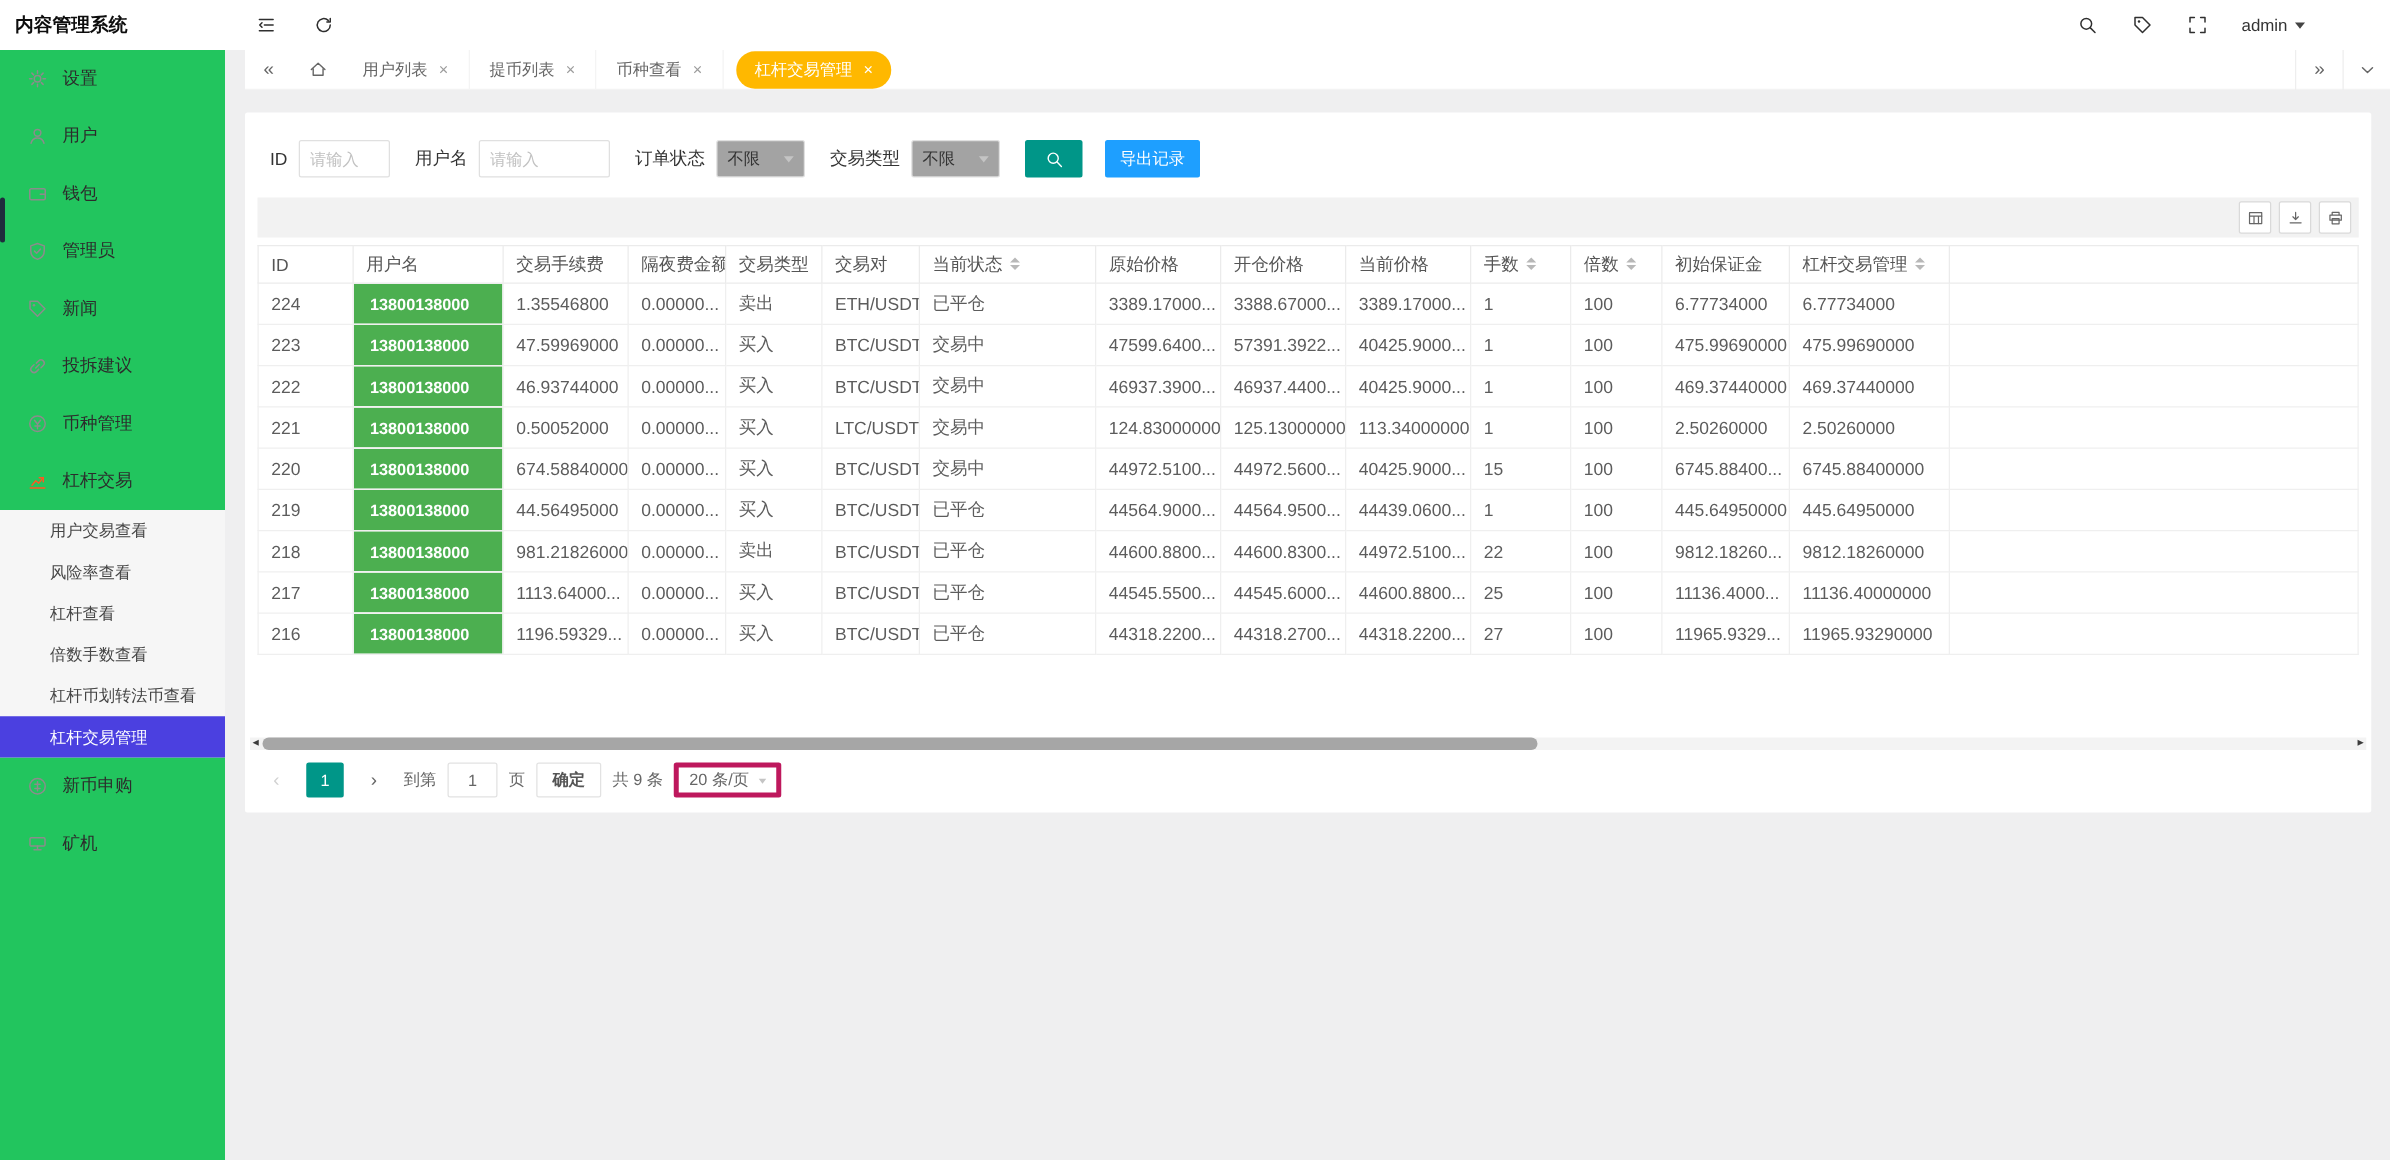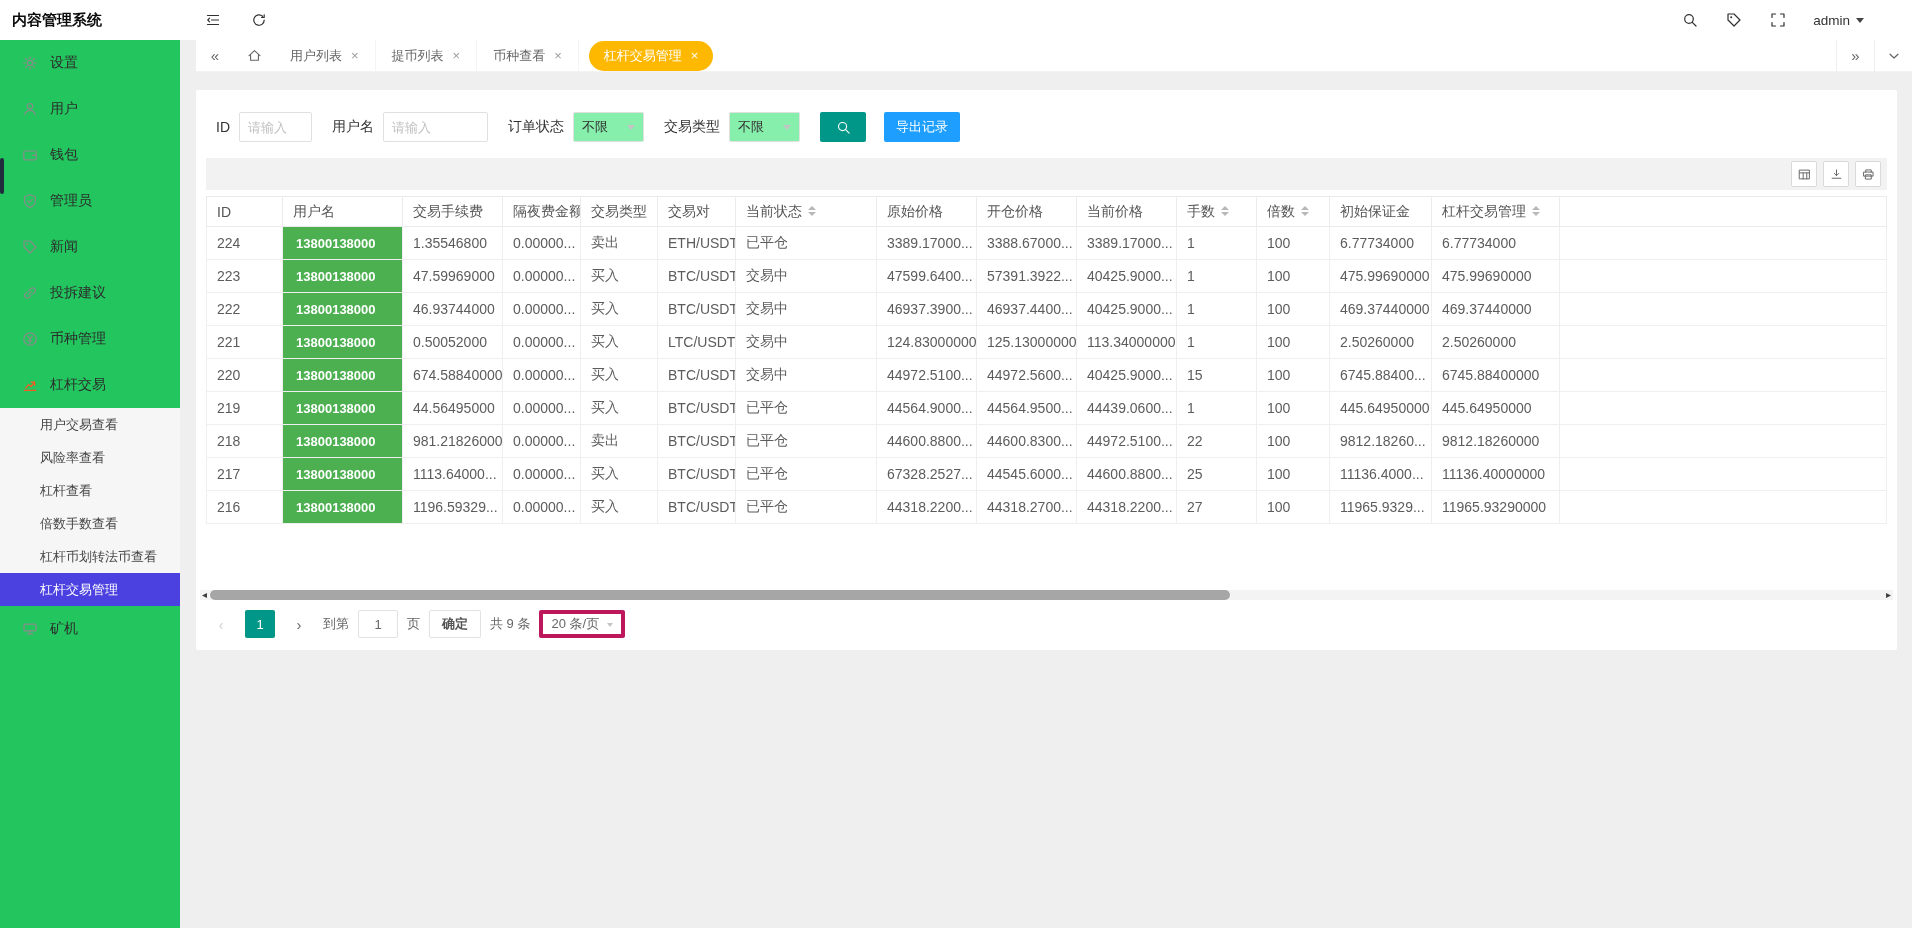--- a/index.html
+++ b/index.html
@@ -4,21 +4,21 @@
 <style>
   *{margin:0;padding:0;box-sizing:border-box}
   html,body{width:1912px;height:928px;overflow:hidden}
   body{background:#efeff0;font-family:"Liberation Sans","DejaVu Sans",sans-serif;font-size:14px;color:#333;position:relative}
   [data-icon] svg{width:16px;height:16px;display:block}
 
   
   .topbar{position:absolute;top:0;left:0;width:1912px;height:40px;background:#fff;display:flex;align-items:center;z-index:6}
   .logo{width:180px;padding-left:12px;font-size:15px;font-weight:bold;color:#0d0d0d;white-space:nowrap}
   .topbar-left{display:flex;align-items:center;gap:28px;padding-left:24px;color:#333}
-  .topbar-right{margin-left:auto;display:flex;align-items:center;gap:26px;padding-right:48px;color:#333}
+  .topbar-right{margin-left:auto;display:flex;align-items:center;gap:26px;padding-right:68px;color:#333}
   .hicon{width:18px;height:18px;display:flex;align-items:center;justify-content:center;cursor:pointer;color:#2f2f2f}
   .user-dd{display:flex;align-items:center;gap:6px;font-size:13.5px;cursor:pointer}
   .caret-down{width:0;height:0;border:4px solid transparent;border-top:5px solid #444;margin-top:4px}
 
   
   .sidebar{position:absolute;top:40px;left:0;width:180px;height:888px;background:#22c55e;overflow:hidden;z-index:5}
   .side-scroll-thumb{position:absolute;left:0;top:118px;width:4px;height:36px;background:#1f2d3d;border-radius:2px}
   .menu-item{height:46px;display:flex;align-items:center;gap:12px;padding-left:22px;font-size:14px;color:#2c2c2c;cursor:pointer;white-space:nowrap}
   .menu-icon{width:16px;height:16px;color:#8c8c8c;flex:none}
   .menu-icon.red{color:#ff5722}
@@ -41,21 +41,21 @@
 
   
   .panel{margin:18px 15px 0 16px;background:#fff;border-radius:2px;height:560px}
 
   .filter-bar{display:flex;align-items:center;padding:22px 20px 16px}
   .f-label{font-size:14px;color:#333;margin-right:9px;white-space:nowrap}
   .f-input{height:30px;border:1px solid #e0e0e0;border-radius:2px;padding:0 8px;font-size:13px;color:#333;outline:none;margin-right:20px;font-family:inherit;background:#fff}
   .f-input::placeholder{color:#c2c2c2}
   .w-id{width:73px}
   .w-user{width:105px}
-  .f-select{width:71px;height:30px;border:1px solid #e0e0e0;border-radius:2px;display:flex;align-items:center;justify-content:space-between;padding:0 8px;font-size:13px;color:#333;margin-right:20px;cursor:pointer;background:#86efac}
+  .f-select{width:71px;height:30px;border:1px solid #e0e0e0;border-radius:2px;display:flex;align-items:center;justify-content:space-between;padding:0 8px;font-size:13px;color:#333;margin-right:20px;cursor:pointer;background:#a3a3a3}
   .sel-caret{width:0;height:0;border:4px solid transparent;border-top:5px solid #c4c4c4;margin-top:4px}
   .btn-search{width:46px;height:30px;background:#009688;border:none;border-radius:2px;display:flex;align-items:center;justify-content:center;color:#fff;cursor:pointer;margin-right:18px}
   .btn-search svg{width:15px;height:15px}
   .btn-export{height:30px;background:#1e9fff;border:none;border-radius:2px;color:#fff;font-size:13px;padding:0 12px;cursor:pointer;font-family:inherit}
 
   .table-toolbar{margin:0 10px;height:32px;background:#f2f2f2;display:flex;align-items:center;justify-content:flex-end;gap:6px;padding-right:6px}
   .tool-btn{width:26px;height:26px;background:#fff;border:1px solid #d9d9d9;border-radius:2px;display:flex;align-items:center;justify-content:center;color:#666;cursor:pointer}
   .tool-btn svg{width:13px;height:13px}
 
   .table-wrap{margin:6px 10px 0}
@@ -188,20 +188,27 @@
           </svg></span>
         <span>杠杆交易</span>
       </div>
       <div class="submenu">
         <div class="submenu-item">用户交易查看</div>
         <div class="submenu-item">风险率查看</div>
         <div class="submenu-item">杠杆查看</div>
         <div class="submenu-item">倍数手数查看</div>
         <div class="submenu-item">杠杆币划转法币查看</div>
         <div class="submenu-item active">杠杆交易管理</div>
+      </div>
+      <div class="menu-item">
+        <span class="menu-icon"><svg viewBox="0 0 16 16" fill="none" stroke="currentColor" stroke-width="1.2" stroke-linecap="round" stroke-linejoin="round">
+            <circle cx="8" cy="8" r="6.2"></circle>
+            <path d="M8 4.4v7.2M5.9 6.3h4.2M5.9 9.7h4.2"></path>
+          </svg></span>
+        <span>新币申购</span>
       </div>
       <div class="menu-item">
         <span class="menu-icon"><svg viewBox="0 0 16 16" fill="none" stroke="currentColor" stroke-width="1.2" stroke-linecap="round" stroke-linejoin="round">
             <rect x="2" y="3.2" width="12" height="6.6" rx="1"></rect>
             <path d="M5.2 12.8h5.6M8 9.8v3"></path>
           </svg></span>
         <span>矿机</span>
       </div>
     </nav>
 </aside>
@@ -464,21 +471,21 @@
             <tr>
               <td>217</td>
               <td class="badge-td">
                 <div class="user-badge">13800138000</div>
               </td>
               <td>1113.64000...</td>
               <td>0.00000...</td>
               <td>买入</td>
               <td>BTC/USDT</td>
               <td>已平仓</td>
-              <td>67328.2527...</td>
+              <td>44545.5500...</td>
               <td>44545.6000...</td>
               <td>44600.8800...</td>
               <td>25</td>
               <td>100</td>
               <td>11136.4000...</td>
               <td>11136.40000000</td>
               <td></td>
             </tr>
             <tr>
               <td>216</td>

